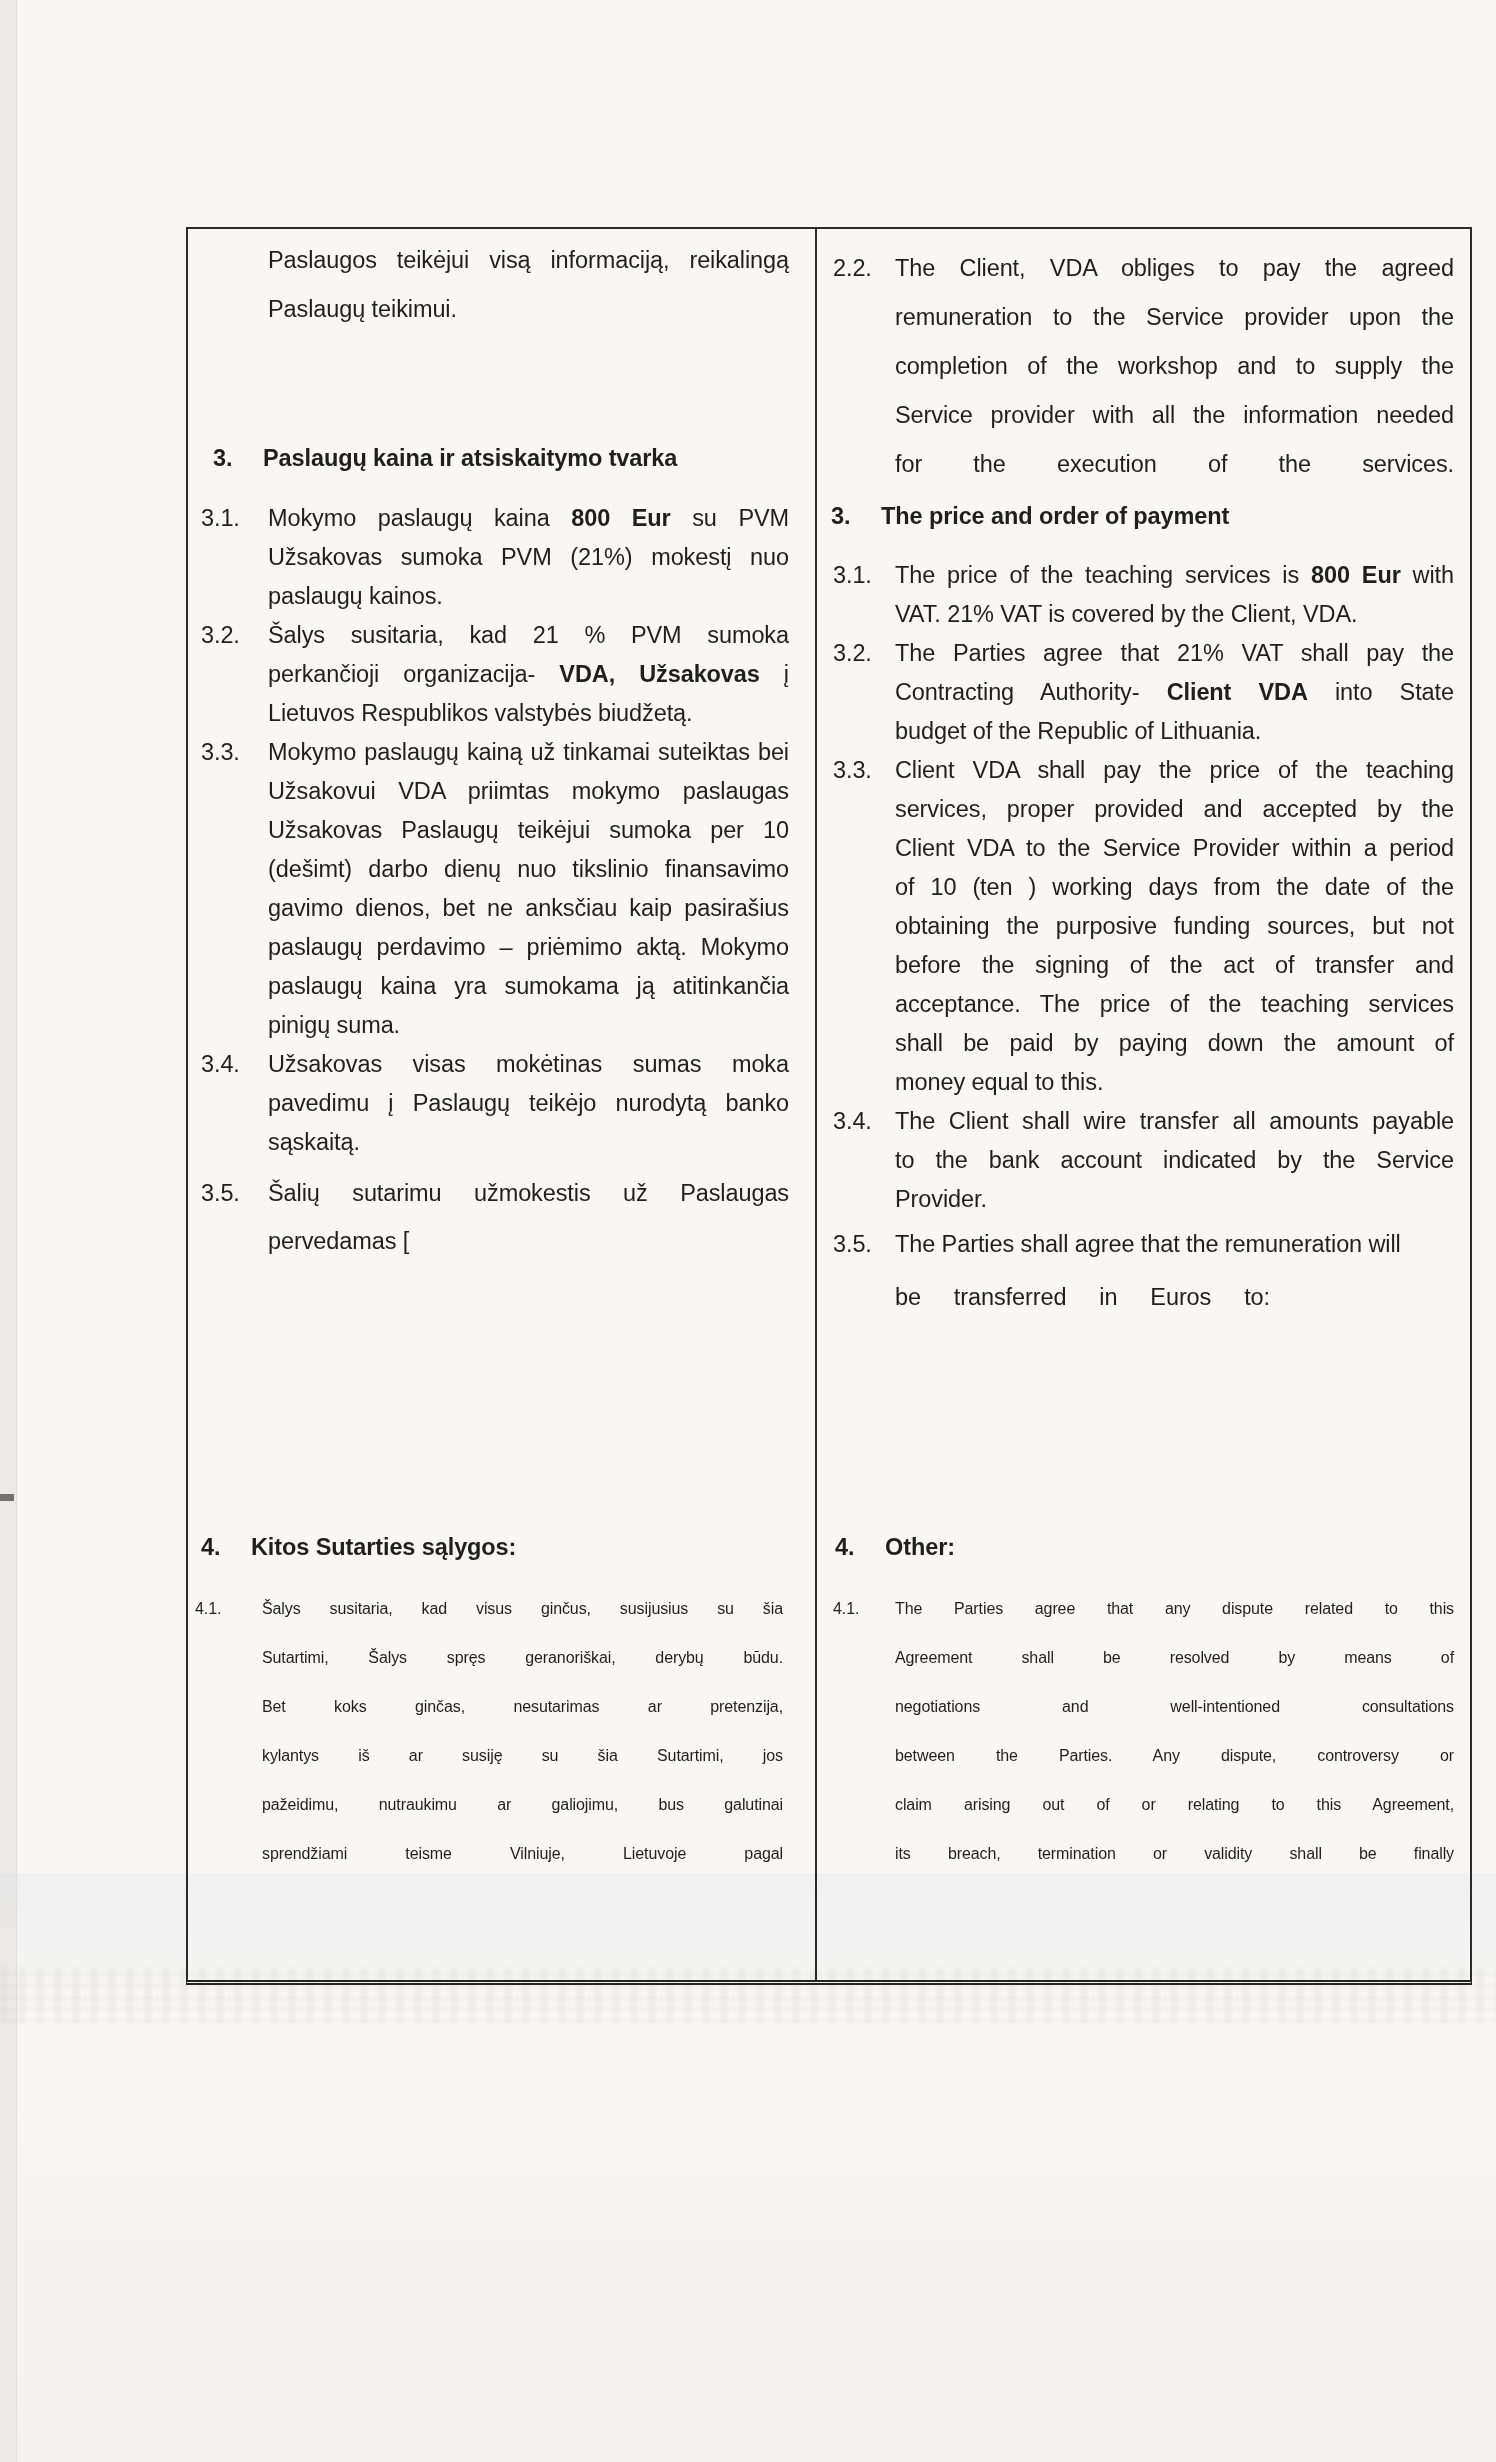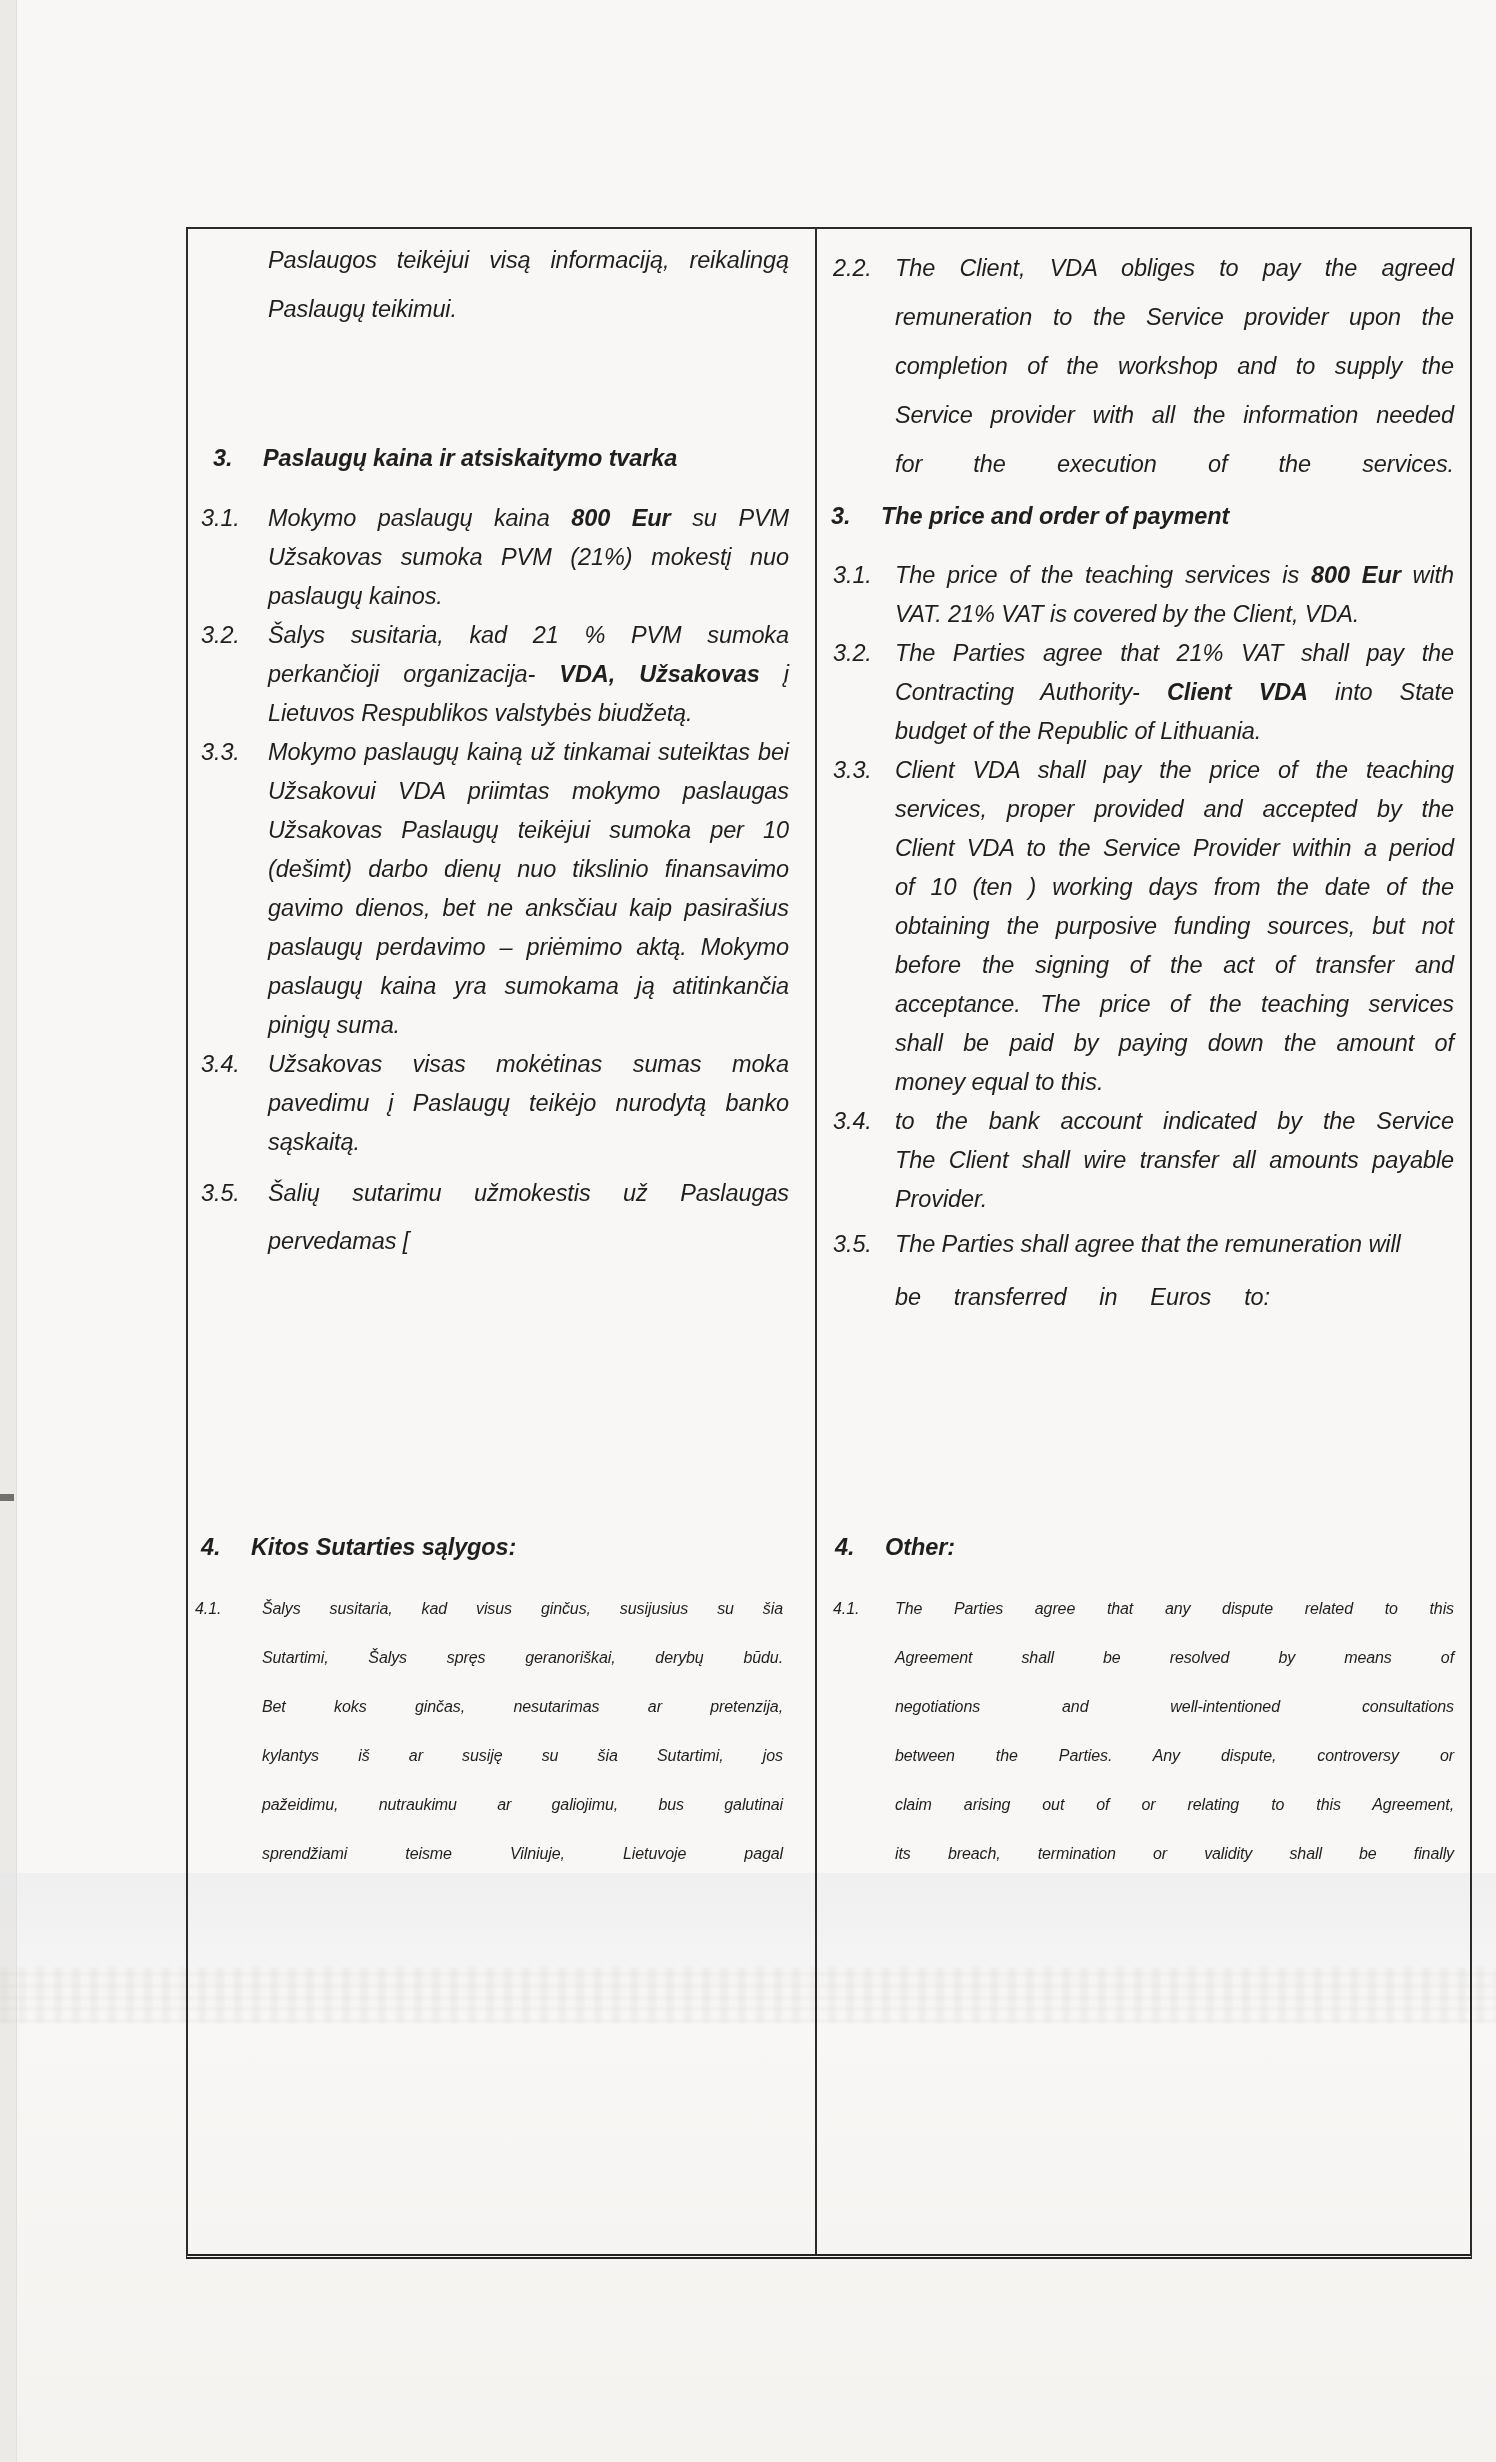--- a/index.html
+++ b/index.html
@@ -14,22 +14,22 @@
   .edgedash{position:absolute;left:0;top:1494px;width:14px;height:7px;background:#55524e;opacity:.8;}
   .bottomtint{position:absolute;left:0;top:1873px;width:1496px;height:158px;background:linear-gradient(180deg,rgba(226,228,235,.38),rgba(244,244,242,0));}
   .speckle{position:absolute;left:0;top:1967px;width:1496px;height:56px;opacity:.55;filter:blur(1.2px);
     background:
       repeating-linear-gradient(90deg,rgba(185,185,180,.20) 0 7.6px,rgba(255,255,255,0) 7.6px 18px),
       repeating-linear-gradient(0deg,rgba(185,185,180,.14) 0 4.1px,rgba(255,255,255,0) 4.1px 11.7px);}
   .bottomwash{position:absolute;left:0;top:2023px;width:1496px;height:440px;background:linear-gradient(180deg,rgba(234,233,229,.0),rgba(234,233,229,.35));}
 
   
   .tbl{
-    position:absolute;left:186px;top:227px;width:1286px;height:2032px;
-    box-sizing:border-box;border:2.3px solid #2b2b2b;border-bottom:5.3px double #222;font-style:italic;
+    position:absolute;left:186px;top:227px;width:1286px;height:1758px;
+    box-sizing:border-box;border:2.3px solid #2b2b2b;border-bottom:5.3px double #222;
   }
   .divider{position:absolute;left:627px;top:0;width:2.3px;height:100%;background:#2b2b2b;}
 
   .blk{position:absolute;}
   .h{position:absolute;font-weight:700;white-space:nowrap;}
   .h .hnum{display:inline-block;width:50px;font-weight:700;}
 
   
   .item-f{position:relative;}
   .item-f .num{position:absolute;left:0;top:0;}
@@ -179,22 +179,22 @@
             <div class="ln">obtaining the purposive funding sources, but not</div>
             <div class="ln">before the signing of the act of transfer and</div>
             <div class="ln">acceptance. The price of the teaching services</div>
             <div class="ln">shall be paid by paying down the amount of</div>
             <div class="ln">money equal to this.</div>
           </div>
       </div>
       <div class="item-f">
         <span class="num">3.4.</span>
         <div class="txt j">
+            <div class="ln">The Client shall wire transfer all amounts payable</div>
             <div class="ln">to the bank account indicated by the Service</div>
-            <div class="ln">The Client shall wire transfer all amounts payable</div>
             <div class="ln">Provider.</div>
           </div>
       </div>
     </div>
 
     <div class="blk rt35">
       <span class="num">3.5.</span>
       <div class="l1">The Parties shall agree that the remuneration will</div>
       <div class="l2">be transferred in Euros to:</div>
     </div>

